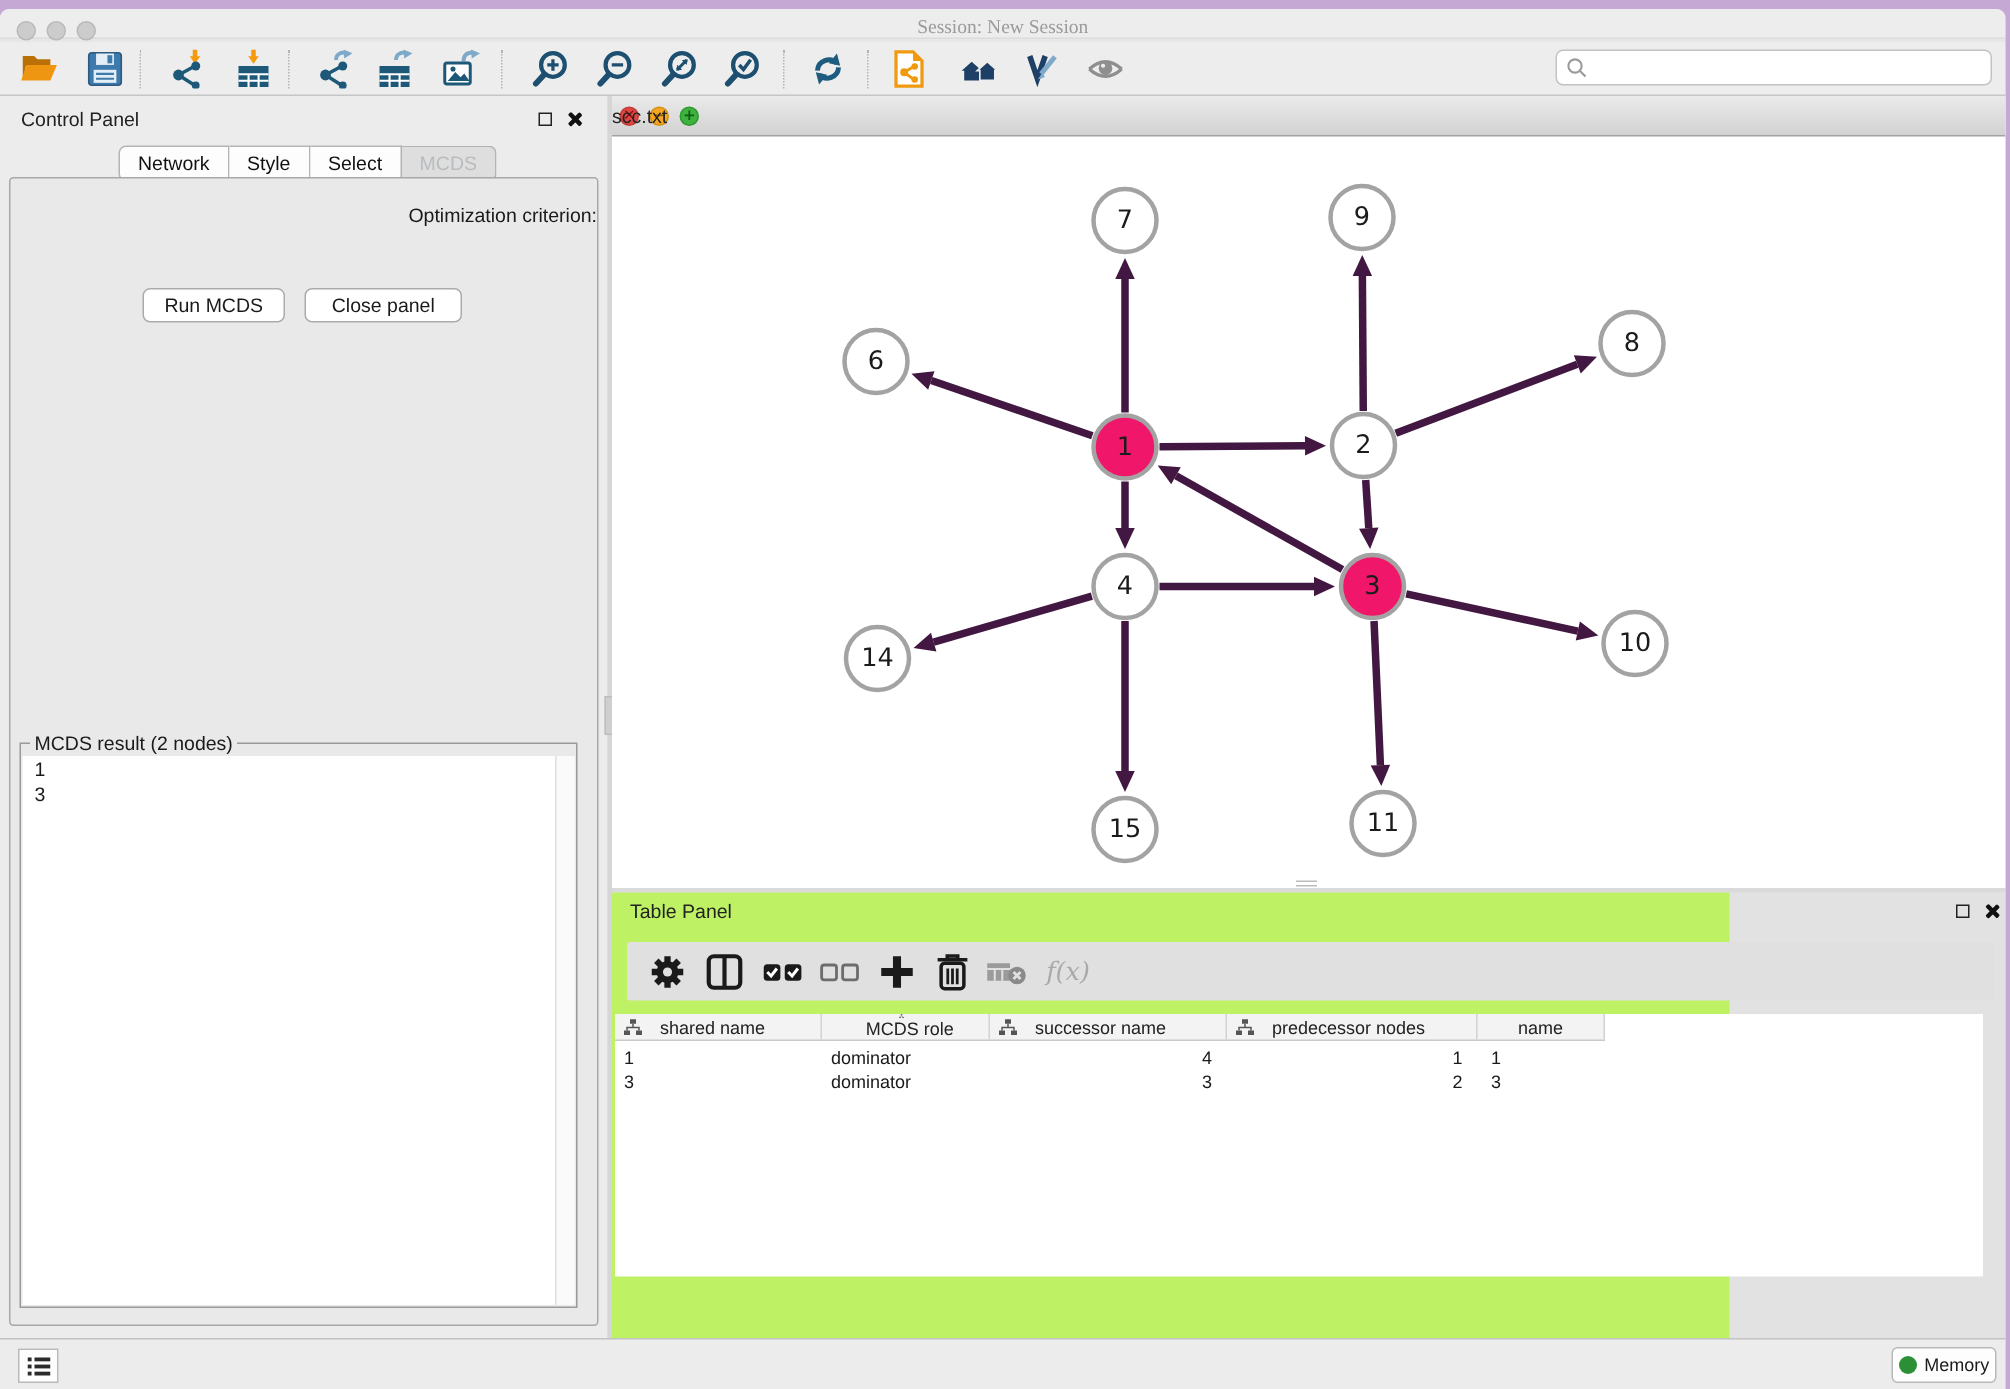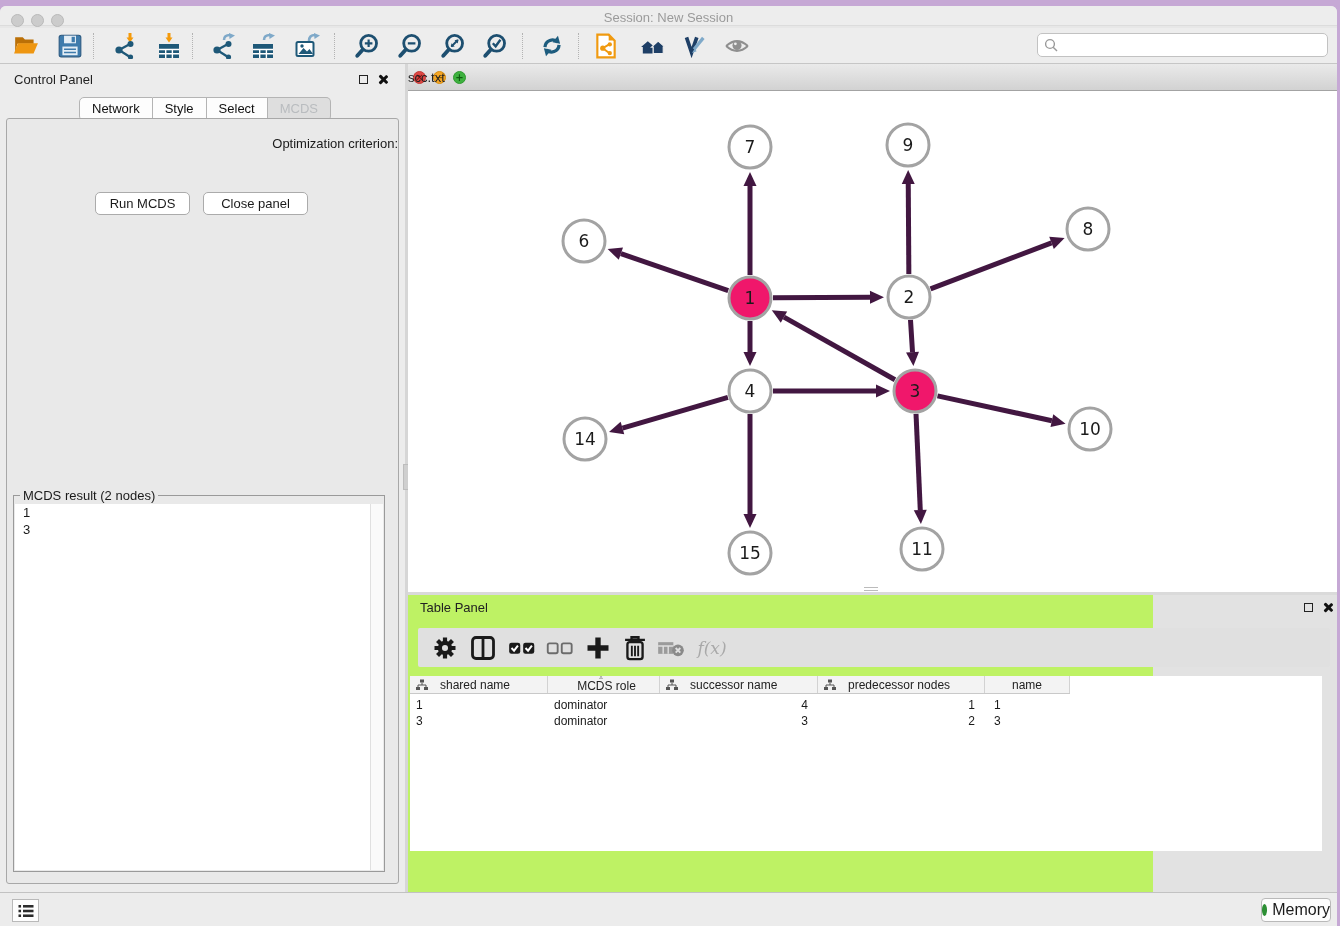--- a/index.html
+++ b/index.html
@@ -2,21 +2,21 @@
 <html><head>
 <meta charset="utf-8">
 <style>
   * { margin:0; padding:0; box-sizing:border-box; }
   html,body { width:1340px; height:926px; overflow:hidden; background:#c6a8d5;
               font-family:"Liberation Sans", sans-serif; font-size:13px; color:#1a1a1a; }
   .window { position:absolute; left:0; top:6px; width:1337px; height:920px;
             background:#e7e7e7; border-radius:6px 6px 0 0; overflow:hidden; }
   
   .titlebar { position:absolute; left:0; top:0; width:100%; height:20px; background:#ededed;
-              border-bottom:1px solid #dcdcdc; }
+              border-bottom:1px solid #dcdcdc;font-family:Liberation Serif, serif; }
   .tl-dot { position:absolute; top:8px; width:13px; height:13px; border-radius:50%;
             background:#cccccc; border:1px solid #b9b9b9; }
   .win-title { position:absolute; left:0; right:0; top:4px; text-align:center; color:#9b9b9b; }
   
   .toolbar { position:absolute; left:0; top:22px; width:100%; height:36px; background:#ededed;
              border-bottom:1px solid #c6c6c6; }
   .tbtn { position:absolute; top:4px; width:28px; height:28px; display:flex; align-items:center;
           justify-content:center; }
   .tbtn svg { width:26px; height:26px; }
   .sep { position:absolute; top:5px; height:26px; border-left:1px dotted #b3b3b3; }
@@ -89,21 +89,21 @@
   .ralign { text-align:right; padding-right:10px; }
   .c0{width:138px;} .c1{width:112px;flex-direction:column;} .c2{width:158px;} .c3{width:167px;} .c4{width:85px;}
   .btabs { position:absolute; left:287px; top:270px; display:flex; }
   
   .statusbar { position:absolute; left:0; top:886px; width:1337px; height:34px; background:#ececec;
                border-top:1px solid #c2c2c2; }
   .listbtn { position:absolute; left:12px; top:6px; width:27px; height:23px; background:#fdfdfd;
              border:1px solid #b9b9b9; display:flex; align-items:center; justify-content:center; }
   .membtn { position:absolute; right:6px; top:5px; width:70px; height:24px; background:#fdfdfd;
             border:1px solid #b9b9b9; border-radius:4px; display:flex; align-items:center;
-            justify-content:center; gap:5px; font-size:16px; }
+            justify-content:center; gap:5px; font-size:12px; }
   .memdot { width:12px; height:12px; border-radius:50%; background:#2d8f35; }
 </style>
 </head>
 <body>
 
 <div class="window">
 
   <div class="titlebar">
     <div class="tl-dot" style="left:11px"></div>
     <div class="tl-dot" style="left:31px"></div>

